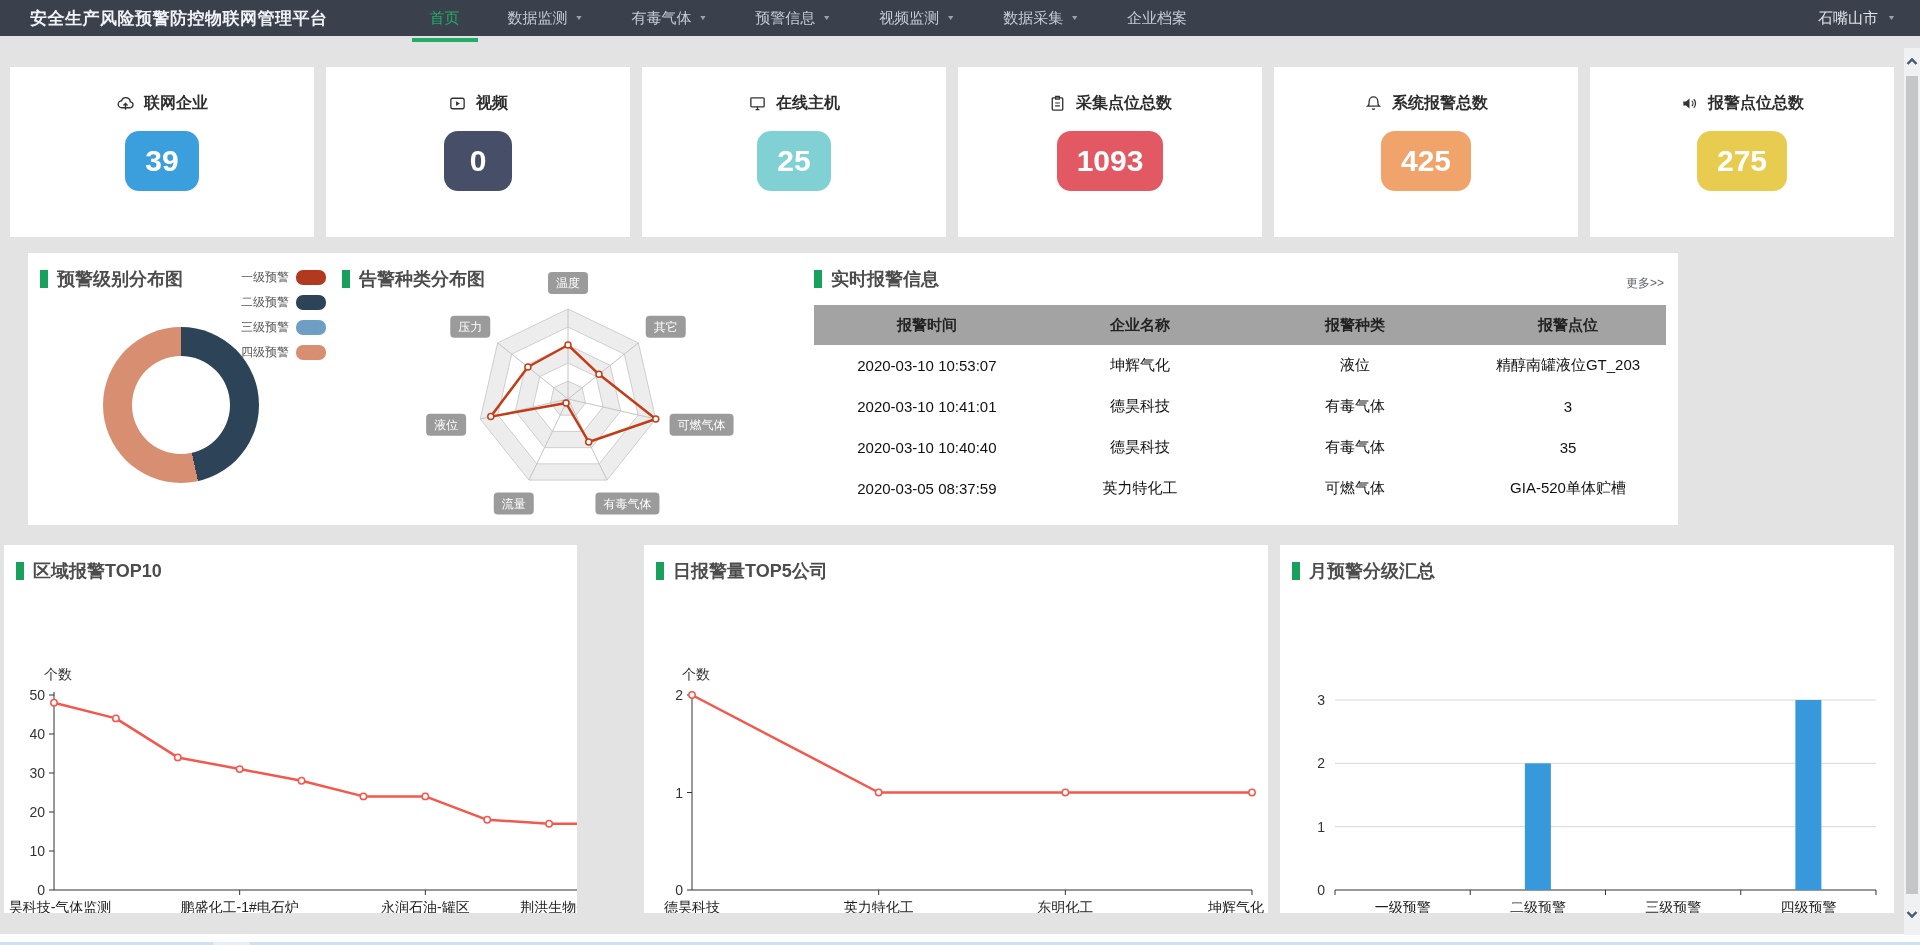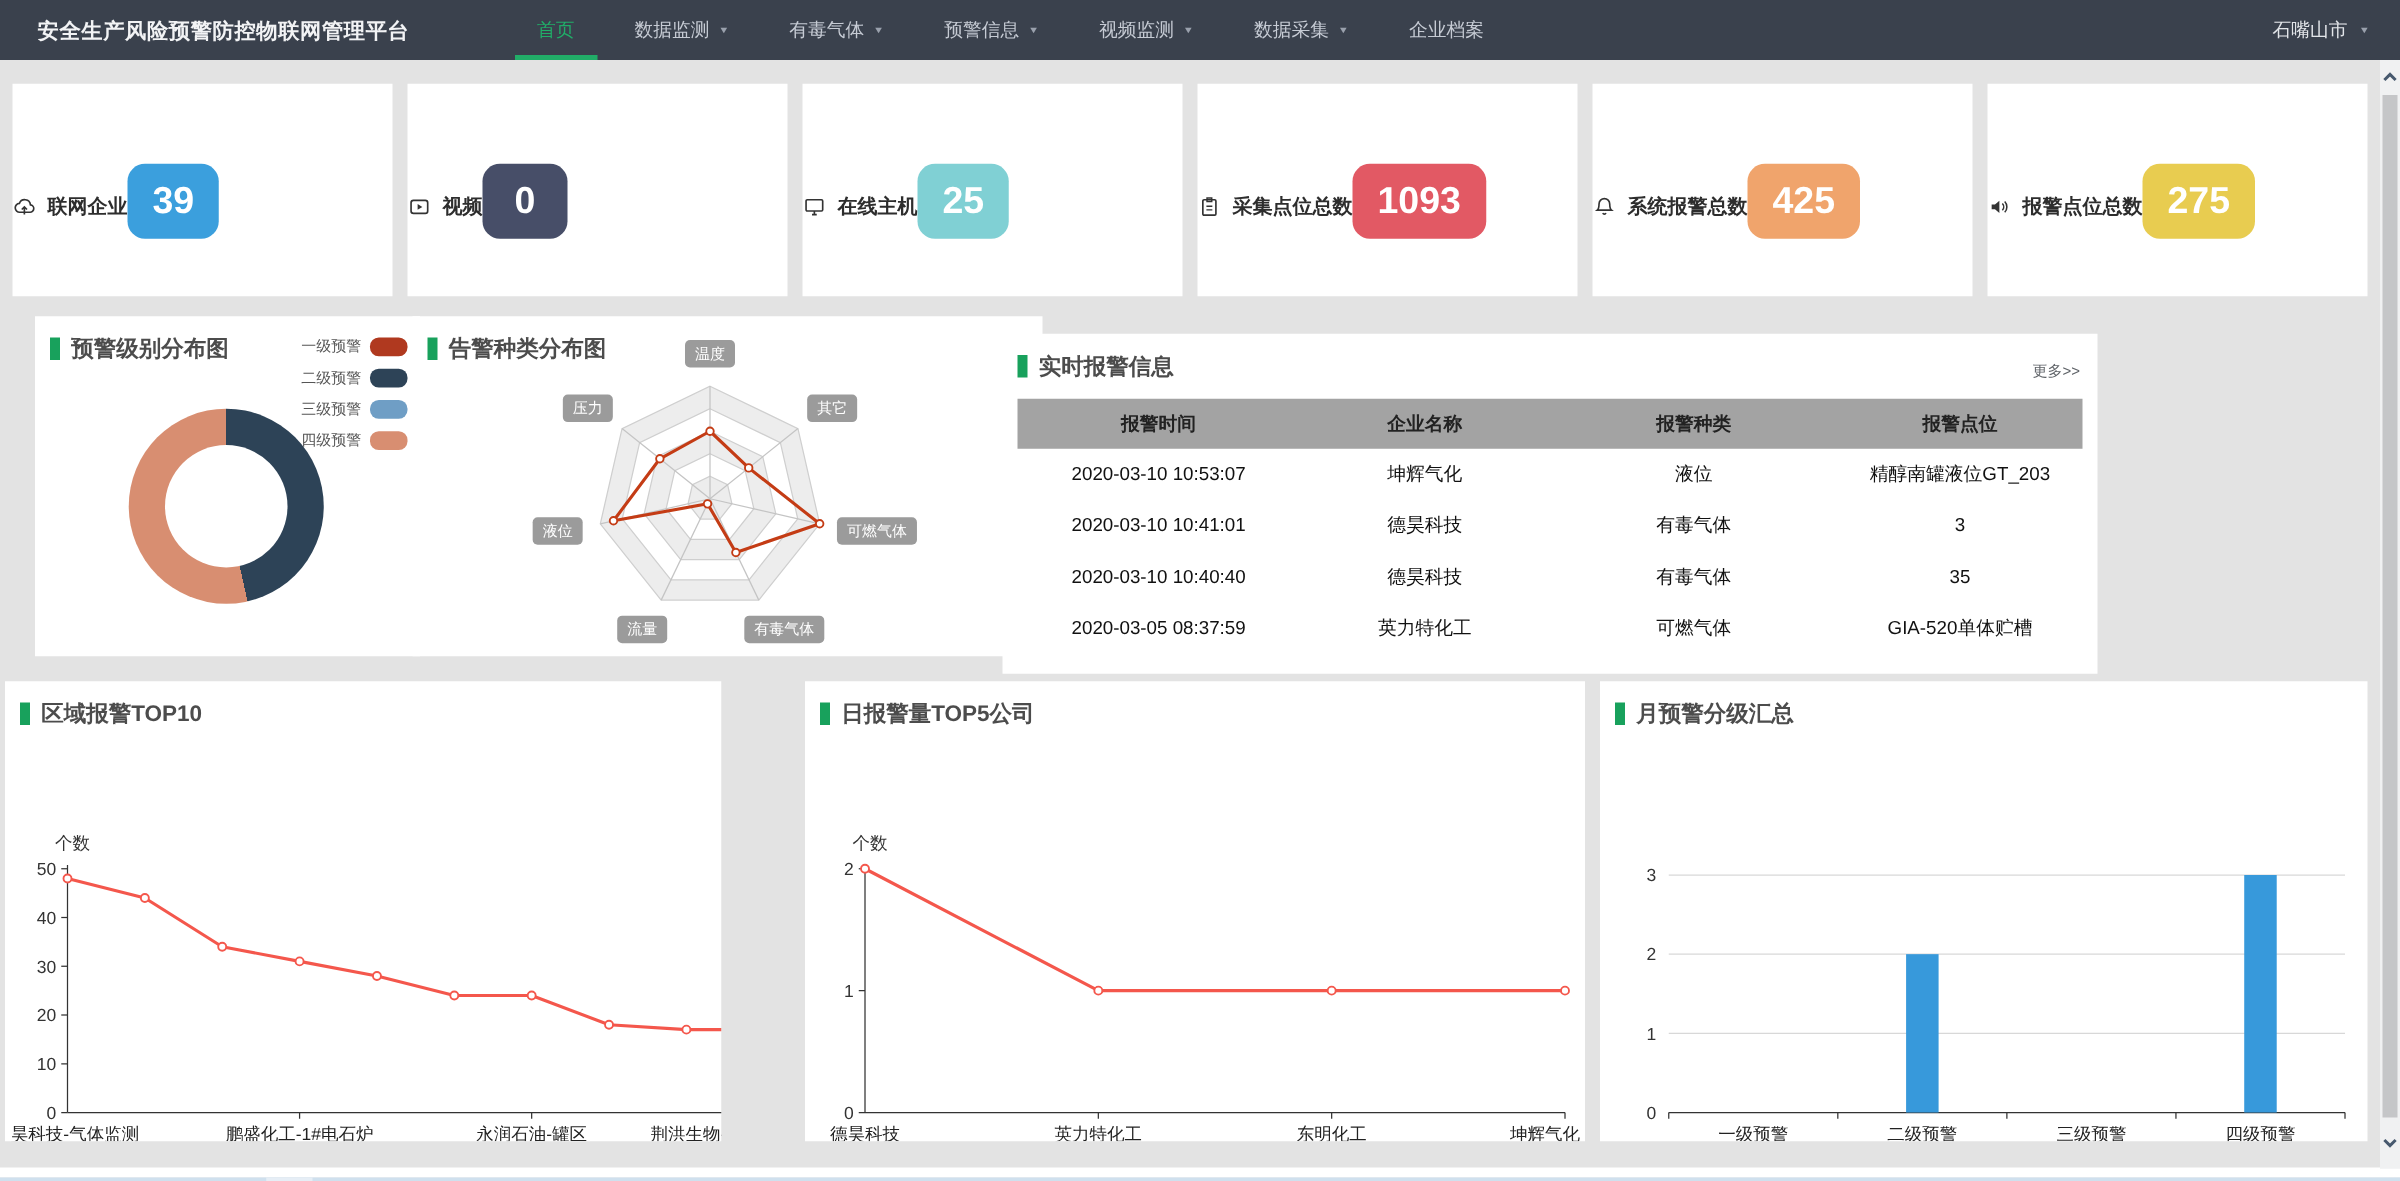--- a/index.html
+++ b/index.html
@@ -2,30 +2,30 @@
 <html><head>
 <meta charset="utf-8">
 <style>
   html,body{margin:0;padding:0;}
   body{
     width:1920px;height:945px;position:relative;overflow:hidden;
     background:#e3e3e3;
     font-family:"Liberation Sans","DejaVu Sans",sans-serif;
   }
   
-  .topnav{position:absolute;left:0;top:0;width:1920px;height:48px;background:#3a414d;display:flex;align-items:center;z-index:3;}
+  .topnav{position:absolute;left:0;top:0;width:1920px;height:36px;background:#3a414d;display:flex;align-items:center;z-index:3;}
   .brand{margin-left:30px;font-size:17px;font-weight:bold;color:#f2f3f5;letter-spacing:.5px;}
   .nav-menu{display:flex;margin-left:78px;height:48px;}
   .nav-item{position:relative;display:flex;align-items:center;gap:7px;padding:0 24px;font-size:15px;color:#c6cbd4;cursor:pointer;}
   .nav-item.active .nav-label{color:#21ad68;}
   .nav-item.active::after{content:"";position:absolute;left:6px;right:6px;bottom:0;height:4px;background:#21ad68;}
   .caret{font-size:9px;color:#9aa1ad;transform:scaleY(.8);}
   .nav-region{margin-left:auto;margin-right:24px;display:flex;align-items:center;gap:9px;color:#e2e5e9;font-size:15px;cursor:pointer;}
   
-  .stat-card{position:absolute;top:67px;width:304px;height:170px;background:#fff;display:flex;align-items:center;}
+  .stat-card{position:absolute;top:67px;width:304px;height:170px;background:#fff;display:flex;flex-direction:column;align-items:center;}
   .card-head{display:flex;align-items:center;justify-content:center;gap:9px;margin-top:26px;font-size:16px;font-weight:bold;color:#2d2d2d;}
   .card-icon{display:flex;align-items:center;}
   .card-badge{margin-top:17px;min-width:28px;height:60px;padding:0 20px;border-radius:14px;color:#fff;
     font-size:30px;font-weight:bold;display:flex;align-items:center;justify-content:center;}
   
   .panel{position:absolute;background:#fff;overflow:hidden;}
   .panel-title{position:absolute;top:14px;left:12px;display:flex;align-items:center;gap:9px;font-size:18px;font-weight:bold;color:#4c4c4c;z-index:2;}
   .marker{width:8px;height:18px;background:#18a15c;flex:none;}
   
   .pie-legend{position:absolute;top:16px;right:10px;display:flex;flex-direction:column;gap:8px;align-items:flex-end;z-index:2;}
@@ -231,21 +231,21 @@
       <text x="297.4420722591055" y="254.51238867668062" text-anchor="middle" font-size="12" fill="#fff">有毒气体</text>
       <rect x="163.76453261030525" y="239.51238867668062" width="40" height="22" rx="4" fill="#9b9b9b"></rect>
       <text x="183.76453261030525" y="254.51238867668062" text-anchor="middle" font-size="12" fill="#fff">流量</text>
       <rect x="96.13401097727206" y="160.81242833893248" width="40" height="22" rx="4" fill="#9b9b9b"></rect>
       <text x="116.13401097727206" y="175.81242833893248" text-anchor="middle" font-size="12" fill="#fff">液位</text>
       <rect x="120.27106469149626" y="62.67518298438692" width="40" height="22" rx="4" fill="#9b9b9b"></rect>
       <text x="140.27106469149626" y="77.67518298438692" text-anchor="middle" font-size="12" fill="#fff">压力</text>
     </svg>
 </div>
 
-<div class="panel" style="left:802px;top:267px;width:876px;height:272px;">
+<div class="panel" style="left:802px;top:253px;width:876px;height:272px;">
   <div class="panel-title">
     <span class="marker"></span>
     <span>实时报警信息</span>
   </div>
   <div class="more-link">更多&gt;&gt;</div>
   <div class="rt-header">
       <div class="rt-hcell">报警时间</div>
       <div class="rt-hcell">企业名称</div>
       <div class="rt-hcell">报警种类</div>
       <div class="rt-hcell">报警点位</div>

